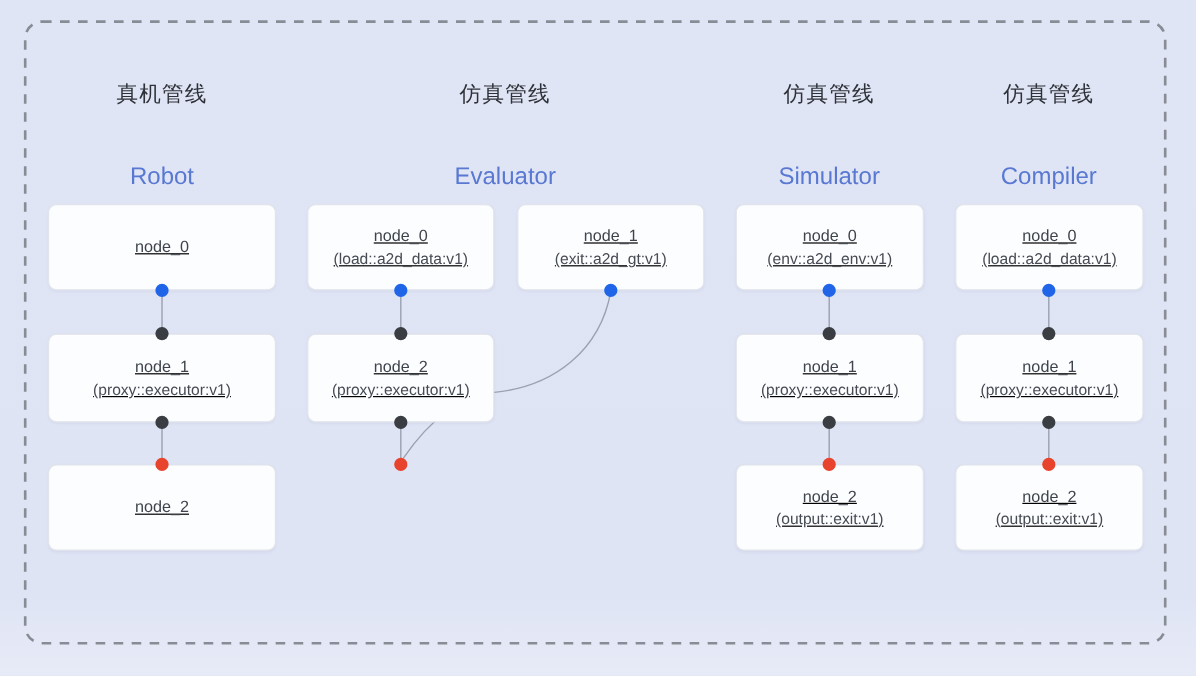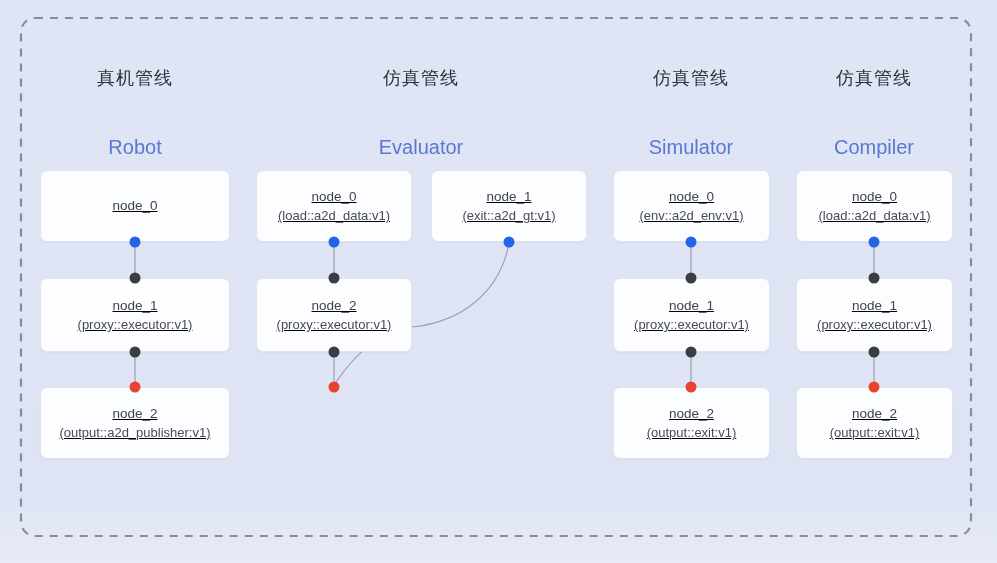--- a/index.html
+++ b/index.html
@@ -137,21 +137,20 @@
 
   <div class="node" style="left:40px;top:170px;width:190px;height:72px">
     <div class="node-name">node_0</div>
   </div>
   <div class="node" style="left:40px;top:278px;width:190px;height:74px">
     <div class="node-name">node_1</div>
     <div class="node-type">(proxy::executor:v1)</div>
   </div>
   <div class="node" style="left:40px;top:387px;width:190px;height:72px">
     <div class="node-name">node_2</div>
-    <div class="node-type">(output::a2d_publisher:v1)</div>
   </div>
 
   <div class="node" style="left:256px;top:170px;width:156px;height:72px">
     <div class="node-name">node_0</div>
     <div class="node-type">(load::a2d_data:v1)</div>
   </div>
   <div class="node" style="left:431px;top:170px;width:156px;height:72px">
     <div class="node-name">node_1</div>
     <div class="node-type">(exit::a2d_gt:v1)</div>
   </div>

